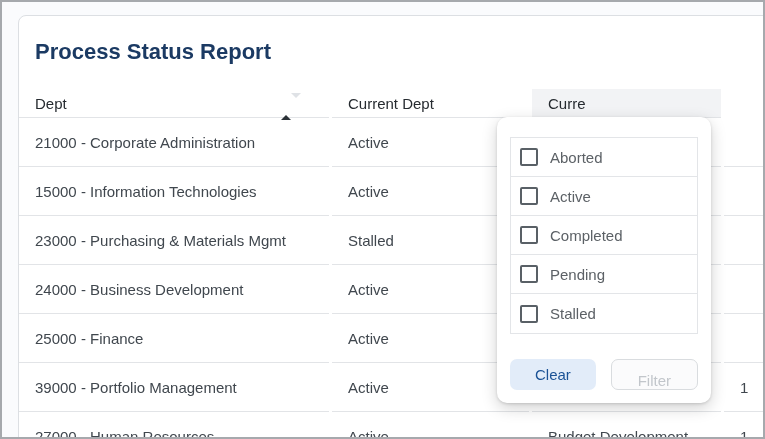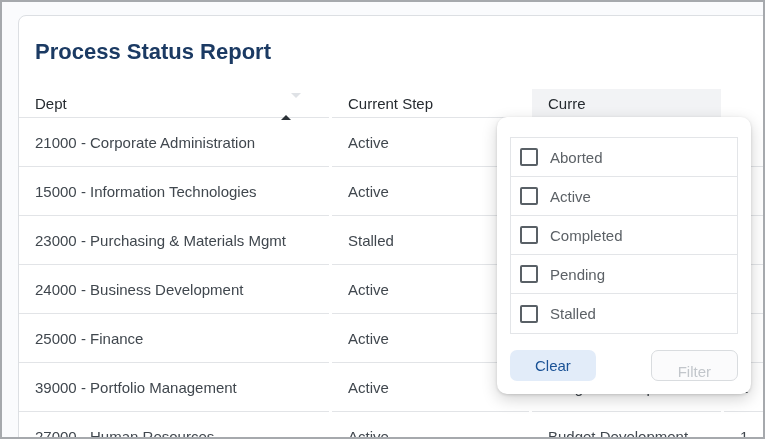--- a/index.html
+++ b/index.html
@@ -80,21 +80,21 @@
   }
   .funnel-icon {
     position: absolute; right: 20px; top: 50%;
     transform: translateY(-50%);
     width: 14px; height: 14px;
   }
   
   .filter-popup {
     position: absolute;
     left: 497px; top: 117px;
-    width: 254px;
+    width: 214px;
     background: #ffffff;
     border-radius: 10px;
     box-shadow: 0 1px 3px rgba(0,0,0,0.14), 0 5px 16px rgba(0,0,0,0.18);
     padding: 20px 13px 13px 13px;
     z-index: 20;
   }
   .option-list { border: 1px solid #e3e5e8; }
   .option-row {
     height: 39px;
     display: flex;
@@ -112,21 +112,21 @@
     flex: 0 0 auto;
   }
   .option-label {
     margin-left: 12px;
     font-size: 15px;
     color: #5c6166;
   }
   .popup-buttons {
     display: flex;
     justify-content: space-between;
-    margin-top: 16px;
+    margin-top: 25px;
   }
   .btn {
     font-family: "Liberation Sans", sans-serif;
     font-size: 15px;
     height: 31px;
     border-radius: 7px;
     cursor: pointer;
   }
   .btn-clear {
     background: #e2ecf9;
@@ -149,21 +149,21 @@
   <h1 class="card-title">Process Status Report</h1>
 
   <div class="grid-row">
     <div class="th">
       <span>Dept</span>
       <span class="sort-icon">
         <span class="up"></span><span class="down"></span>
       </span>
     </div>
     <div class="th">
-      <span>Current Step</span>
+      <span>Current Dept</span>
     </div>
     <div class="th shaded">
       <span>Curre</span>
     </div>
   </div>
 
   <div class="grid-row">
     <div class="td">21000 - Corporate Administration</div>
     <div class="td">Active</div>
     <div class="td"></div>

